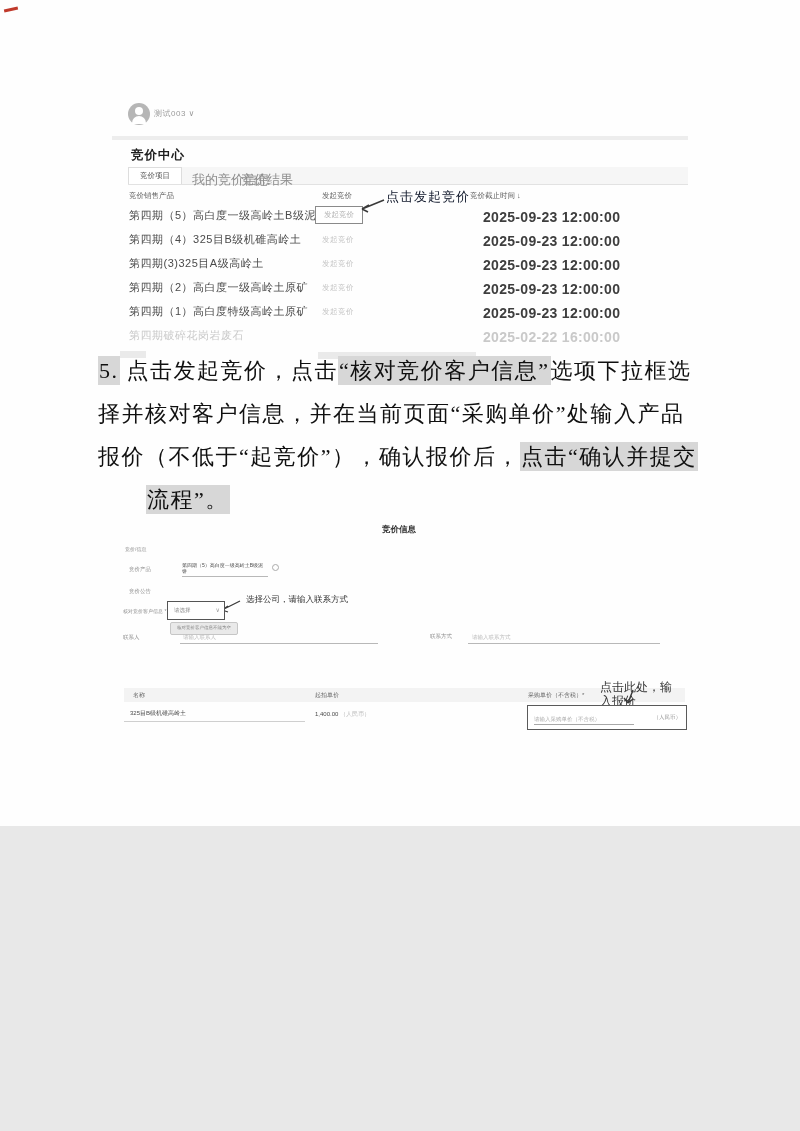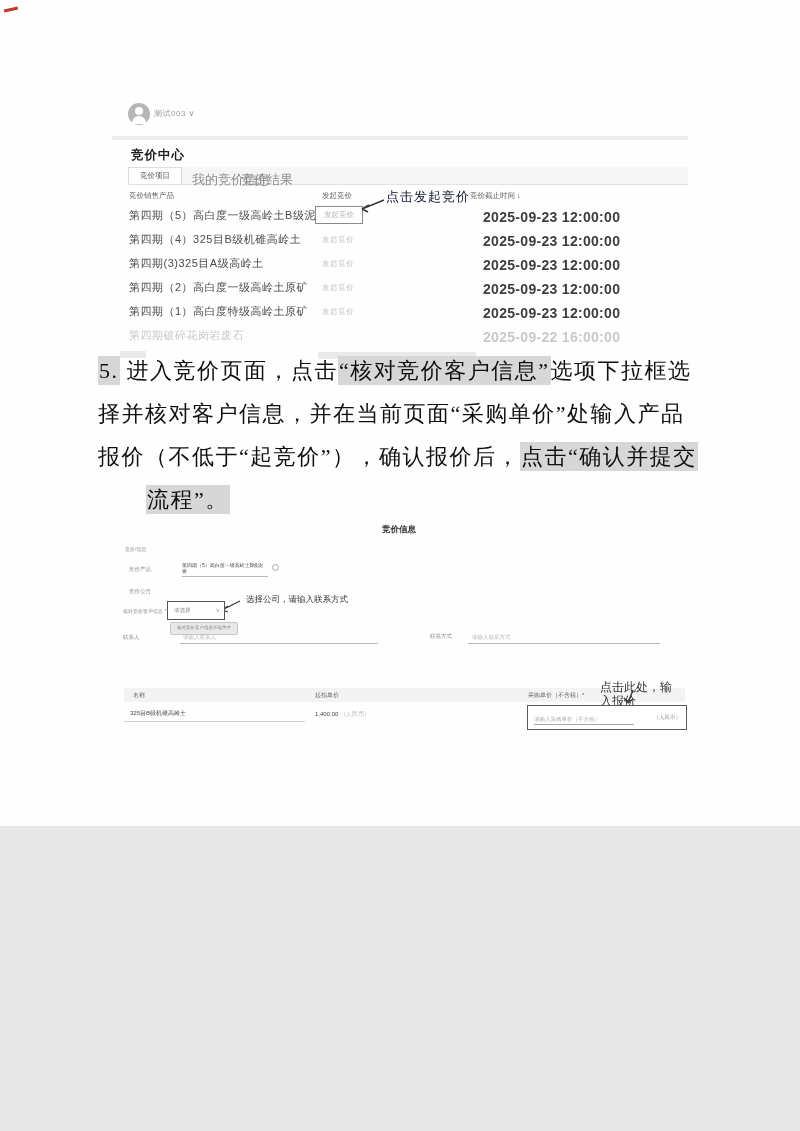--- a/index.html
+++ b/index.html
@@ -106,34 +106,34 @@
       <div class="abs row-action" style="left:322px;top:283px;">发起竞价</div>
       <div class="abs row-date" style="left:483px;top:281px;">2025-09-23 12:00:00</div>
     </div>
     <div>
       <div class="abs row-product" style="left:129px;top:304px;">第四期（1）高白度特级高岭土原矿</div>
       <div class="abs row-action" style="left:322px;top:307px;">发起竞价</div>
       <div class="abs row-date" style="left:483px;top:305px;">2025-09-23 12:00:00</div>
     </div>
     <div>
       <div class="abs row-product disabled" style="left:129px;top:328px;">第四期破碎花岗岩废石</div>
-      <div class="abs row-date disabled" style="left:483px;top:329px;">2025-09-22 16:00:00</div>
+      <div class="abs row-date disabled" style="left:483px;top:329px;">2025-02-22 16:00:00</div>
     </div>
 
     <div class="abs faint-bar" style="left:120px;top:351px;width:26px;height:7px;"></div>
     <div class="abs faint-bar" style="left:318px;top:352px;width:158px;height:7px;"></div>
 
     <div class="abs annot" style="left:386px;top:188px;font-size:13px;">点击发起竞价</div>
     <svg class="abs arrow" style="left:352px;top:197px;" width="34" height="16">
       <path d="M32 3 L10 12 M10 12 L17 8 M10 12 L16 15" stroke="#3a3a3a" stroke-width="1.6" fill="none"></path>
     </svg>
   </section>
 
   <section>
-    <div class="abs para-line" style="top:356px;"><span class="hl">5.</span><span> 进入竞价页面，点击</span><span class="hl">“核对竞价客户信息”</span><span>选项下拉框选</span></div>
+    <div class="abs para-line" style="top:356px;"><span class="hl">5.</span><span> 点击发起竞价，点击</span><span class="hl">“核对竞价客户信息”</span><span>选项下拉框选</span></div>
     <div class="abs para-line" style="top:399px;">择并核对客户信息，并在当前页面“采购单价”处输入产品</div>
     <div class="abs para-line" style="top:442px;"><span>报价（不低于“起竞价”），确认报价后，</span><span class="hl">点击“确认并提交</span></div>
     <div class="abs para-line" style="top:485px;padding-left:48px;"><span class="hl">流程”。</span></div>
   </section>
 
   <section>
     <div class="abs s2-title">竞价信息</div>
     <div class="abs tinylbl" style="left:125px;top:546px;font-size:5px;">竞价/信息</div>
 
     <div class="abs tinylbl" style="left:129px;top:566px;">竞价产品</div>

